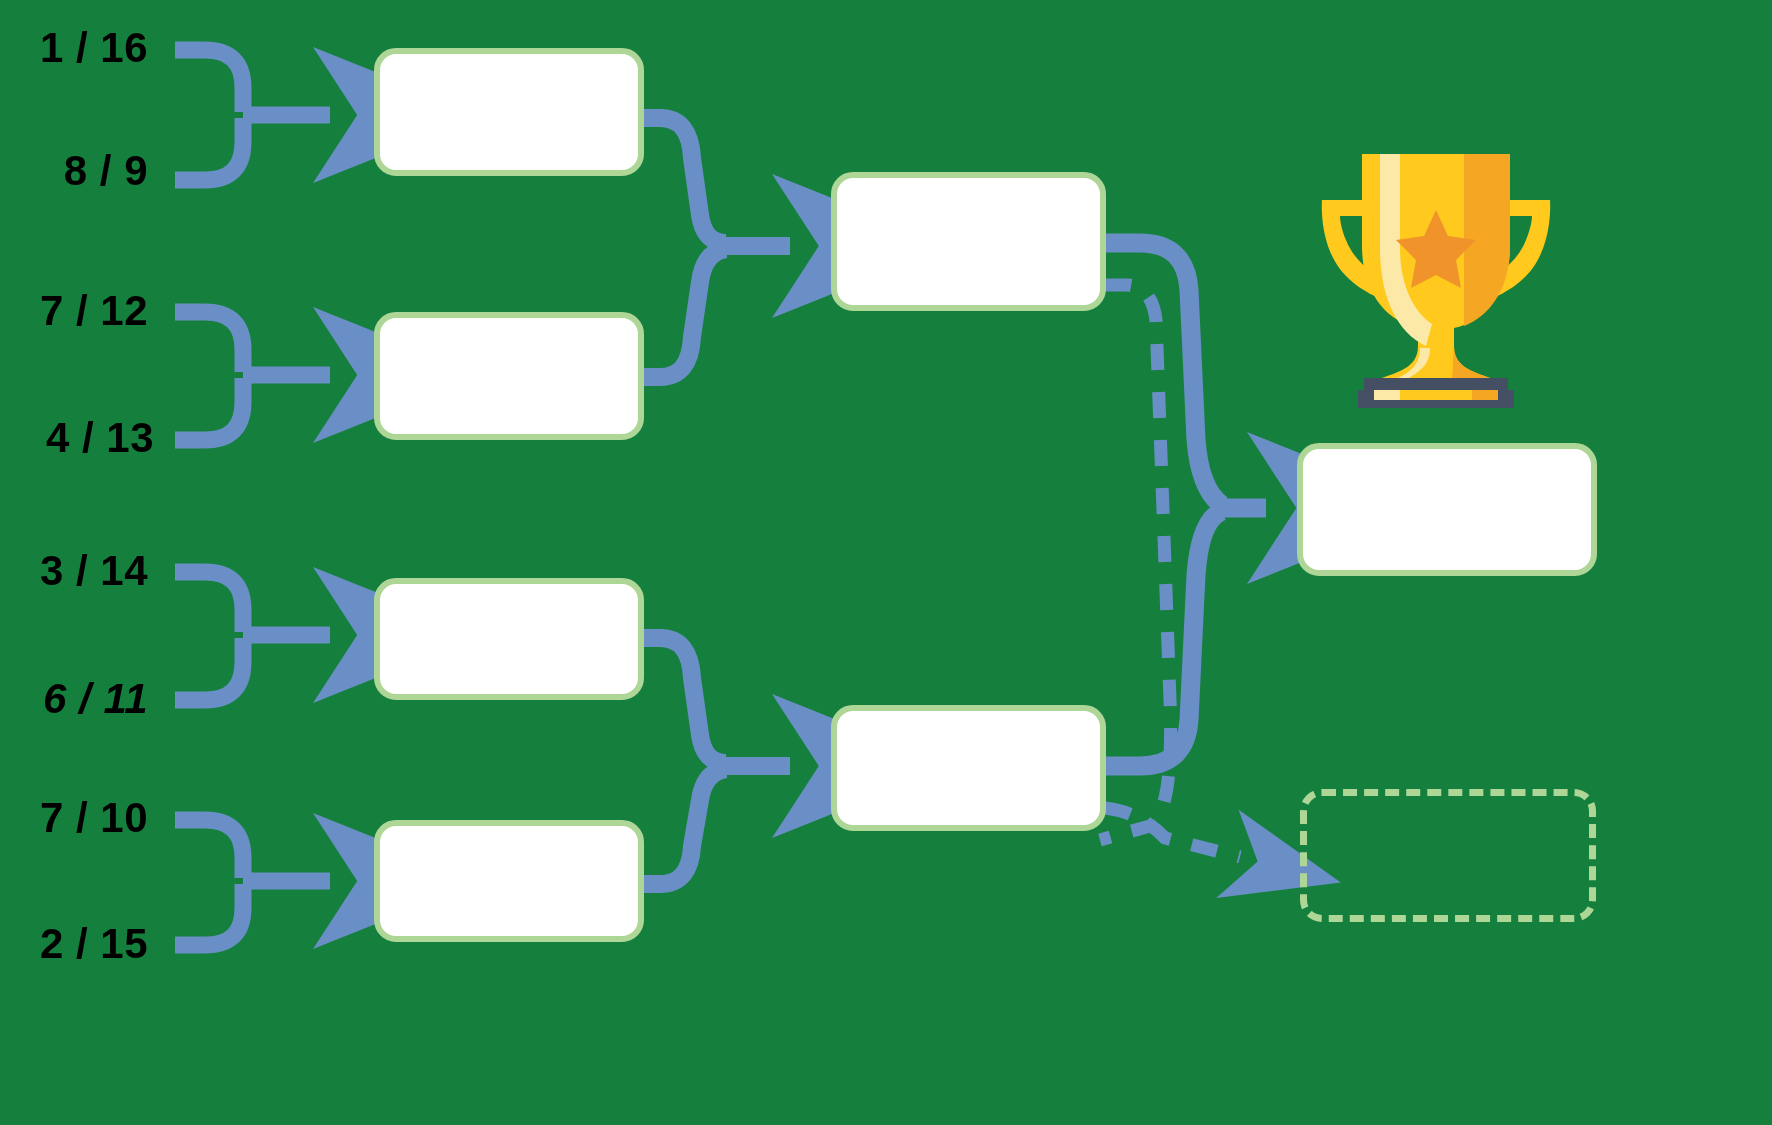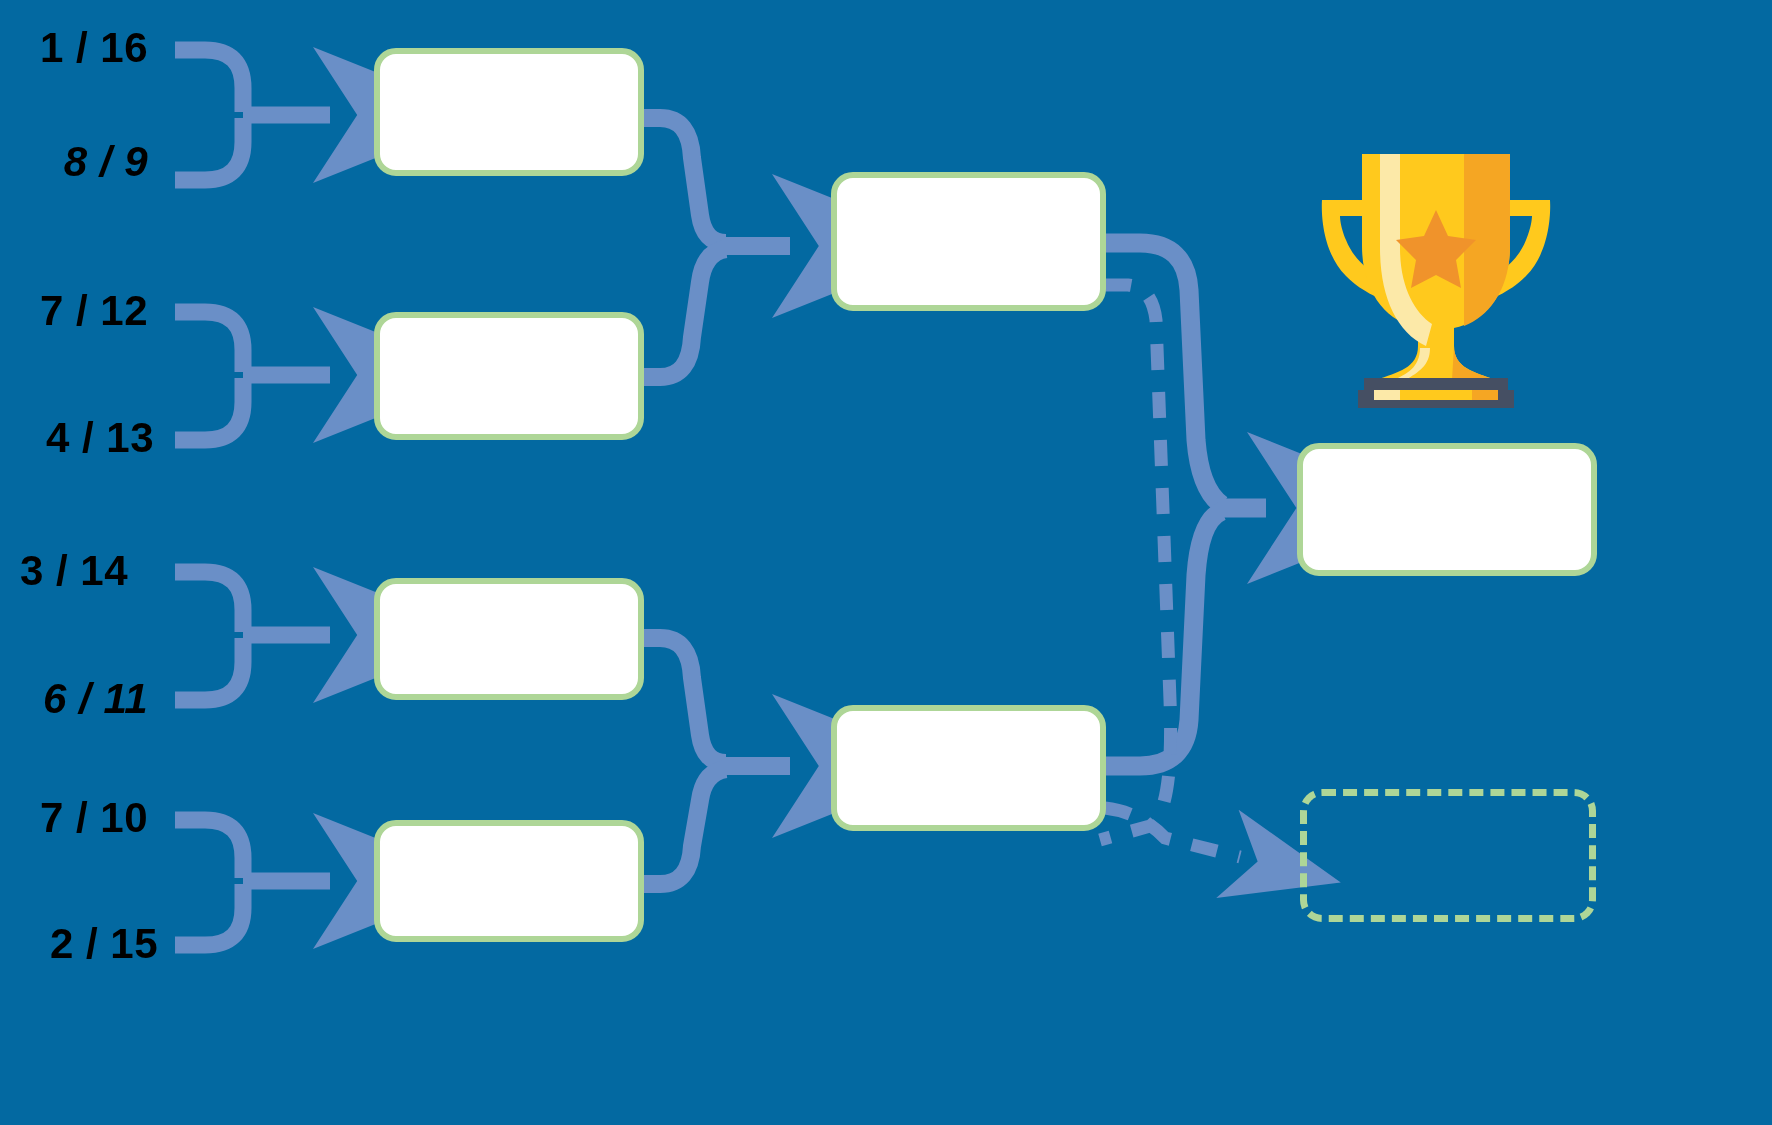--- a/index.html
+++ b/index.html
@@ -7,21 +7,21 @@
     padding: 0;
     background: #ffffff;
   }
   body {
     font-family: "Liberation Sans", sans-serif;
   }
   #bracket-root {
     position: relative;
     width: 1772px;
     height: 1125px;
-    background: #0369a1;
+    background: #15803d;
     overflow: hidden;
   }
   #bracket-svg {
     position: absolute;
     left: 0;
     top: 0;
     width: 1772px;
     height: 1125px;
   }
   .seed-label {
@@ -105,27 +105,27 @@
       <path d="M1218,508 L1266,508" fill="none" stroke="#6a8fc7" stroke-width="19" marker-end="url(#arrowhead)"></path>
     </g>
 
     <g>
       <path d="M1105,285 L1128,285 Q1152,287 1156,320 L1170,700 Q1174,812 1150,826 L1100,840" fill="none" stroke="#6a8fc7" stroke-width="13" stroke-dasharray="26 22" stroke-linecap="butt" transform="translate(0,0)"></path>
       <path d="M1105,808 Q1140,812 1165,838 L1240,857" fill="none" stroke="#6a8fc7" stroke-width="13" stroke-dasharray="26 22" marker-end="url(#arrowhead-dash)"></path>
     </g>
   </svg>
 
   <div class="seed-label" style="left:0px; top:27px; width:148px;">1 / 16</div>
-  <div class="seed-label" style="left:0px; top:141px; width:148px;font-style:italic;">8 / 9</div>
+  <div class="seed-label" style="left:0px; top:150px; width:148px;">8 / 9</div>
   <div class="seed-label" style="left:0px; top:290px; width:148px;">7 / 12</div>
   <div class="seed-label" style="left:0px; top:417px; width:148px;padding-left:6px;">4 / 13</div>
-  <div class="seed-label" style="left:0px; top:550px; width:148px;text-align:center;">3 / 14</div>
+  <div class="seed-label" style="left:0px; top:550px; width:148px;">3 / 14</div>
   <div class="seed-label" style="left:0px; top:678px; width:148px;font-style:italic;">6 / 11</div>
   <div class="seed-label" style="left:0px; top:797px; width:148px;">7 / 10</div>
-  <div class="seed-label" style="left:10px; top:923px; width:148px;">2 / 15</div>
+  <div class="seed-label" style="left:0px; top:923px; width:148px;">2 / 15</div>
 
   <div class="slot-box" style="left:374px; top:48px; width:270px; height:128px;"></div>
   <div class="slot-box" style="left:374px; top:312px; width:270px; height:128px;"></div>
   <div class="slot-box" style="left:374px; top:578px; width:270px; height:122px;"></div>
   <div class="slot-box" style="left:374px; top:820px; width:270px; height:122px;"></div>
 
   <div class="slot-box" style="left:831px; top:172px; width:275px; height:139px;"></div>
   <div class="slot-box" style="left:831px; top:705px; width:275px; height:126px;"></div>
 
   <div class="slot-box" style="left:1297px; top:443px; width:300px; height:133px;"></div>

